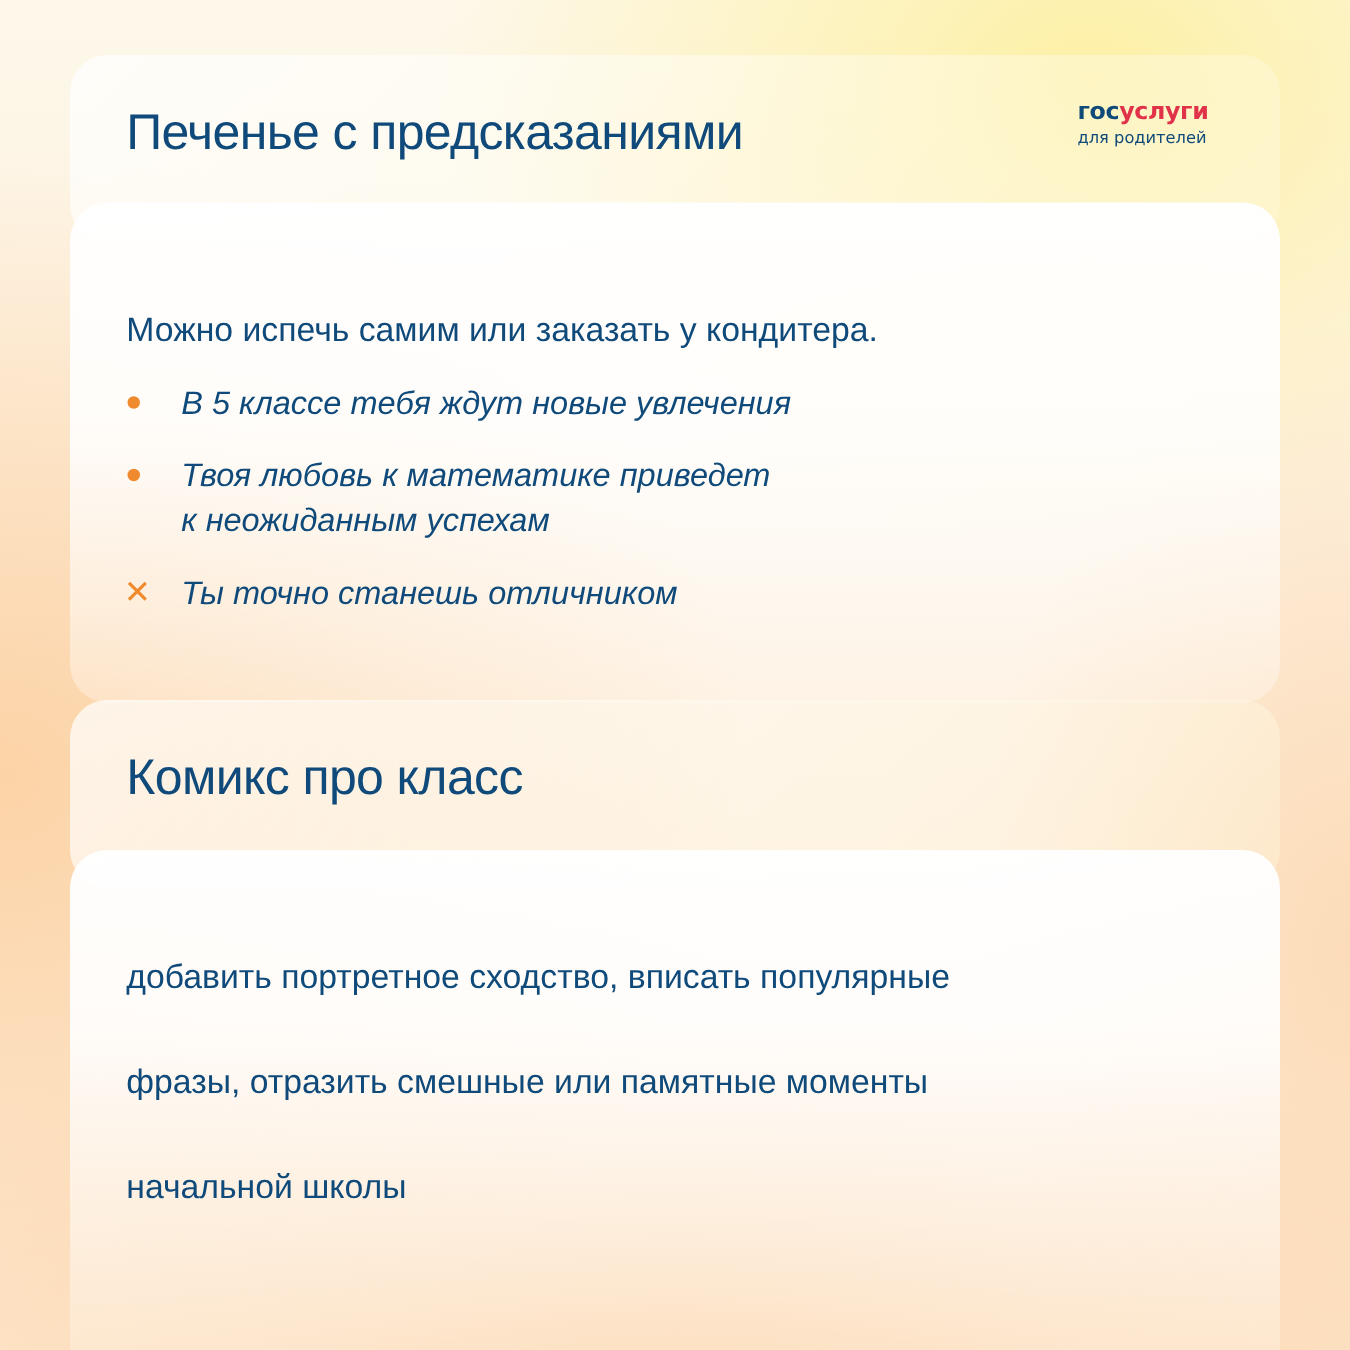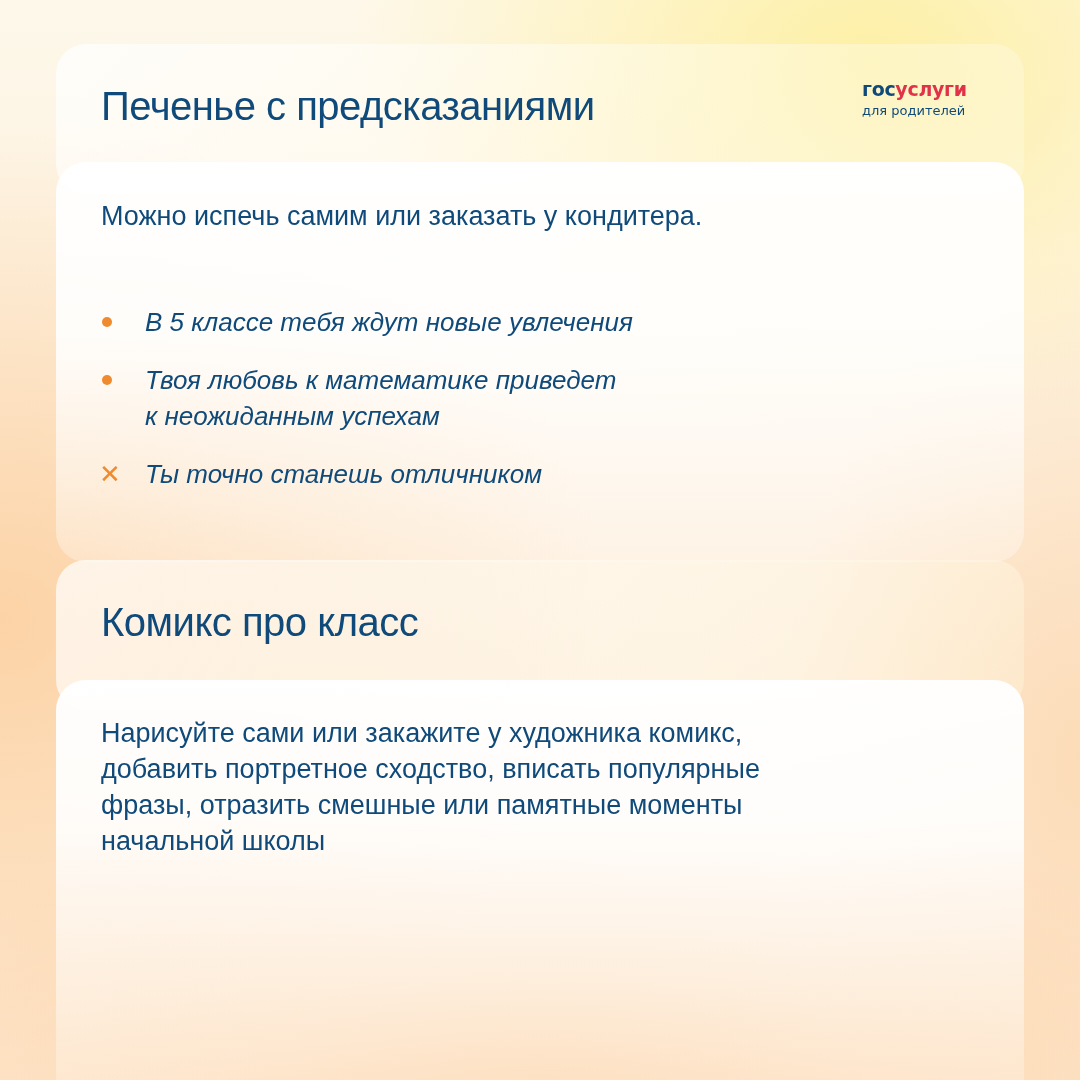--- a/index.html
+++ b/index.html
@@ -72,21 +72,21 @@
     .para {
       position: absolute;
       left: 101px;
       font-size: 27px;
       line-height: 36px;
       color: #0f4a7a;
       white-space: nowrap;
     }
     #intro1 { top: 198px; }
     #intro2 { top: 715px; }
-    .para div { height: 36px; }
+    .para div { height: 36px; margin-top: 48px; }
 
     .list {
       position: absolute;
       left: 96px;
       top: 292px;
       width: 880px;
     }
     .list-item {
       position: relative;
       padding-left: 49px;
@@ -166,17 +166,16 @@
     <span class="marker">
         <span class="cross">✕</span>
       </span>
     <div>Ты точно станешь отличником</div>
   </div>
 </div>
 
 <h2 class="title" id="title2">Комикс про класс</h2>
 
 <div class="para" id="intro2">
-  <div>Нарисуйте сами или закажите у художника комикс,</div>
   <div>добавить портретное сходство, вписать популярные</div>
   <div>фразы, отразить смешные или памятные моменты</div>
   <div>начальной школы</div>
 </div>
 
 </body></html>

